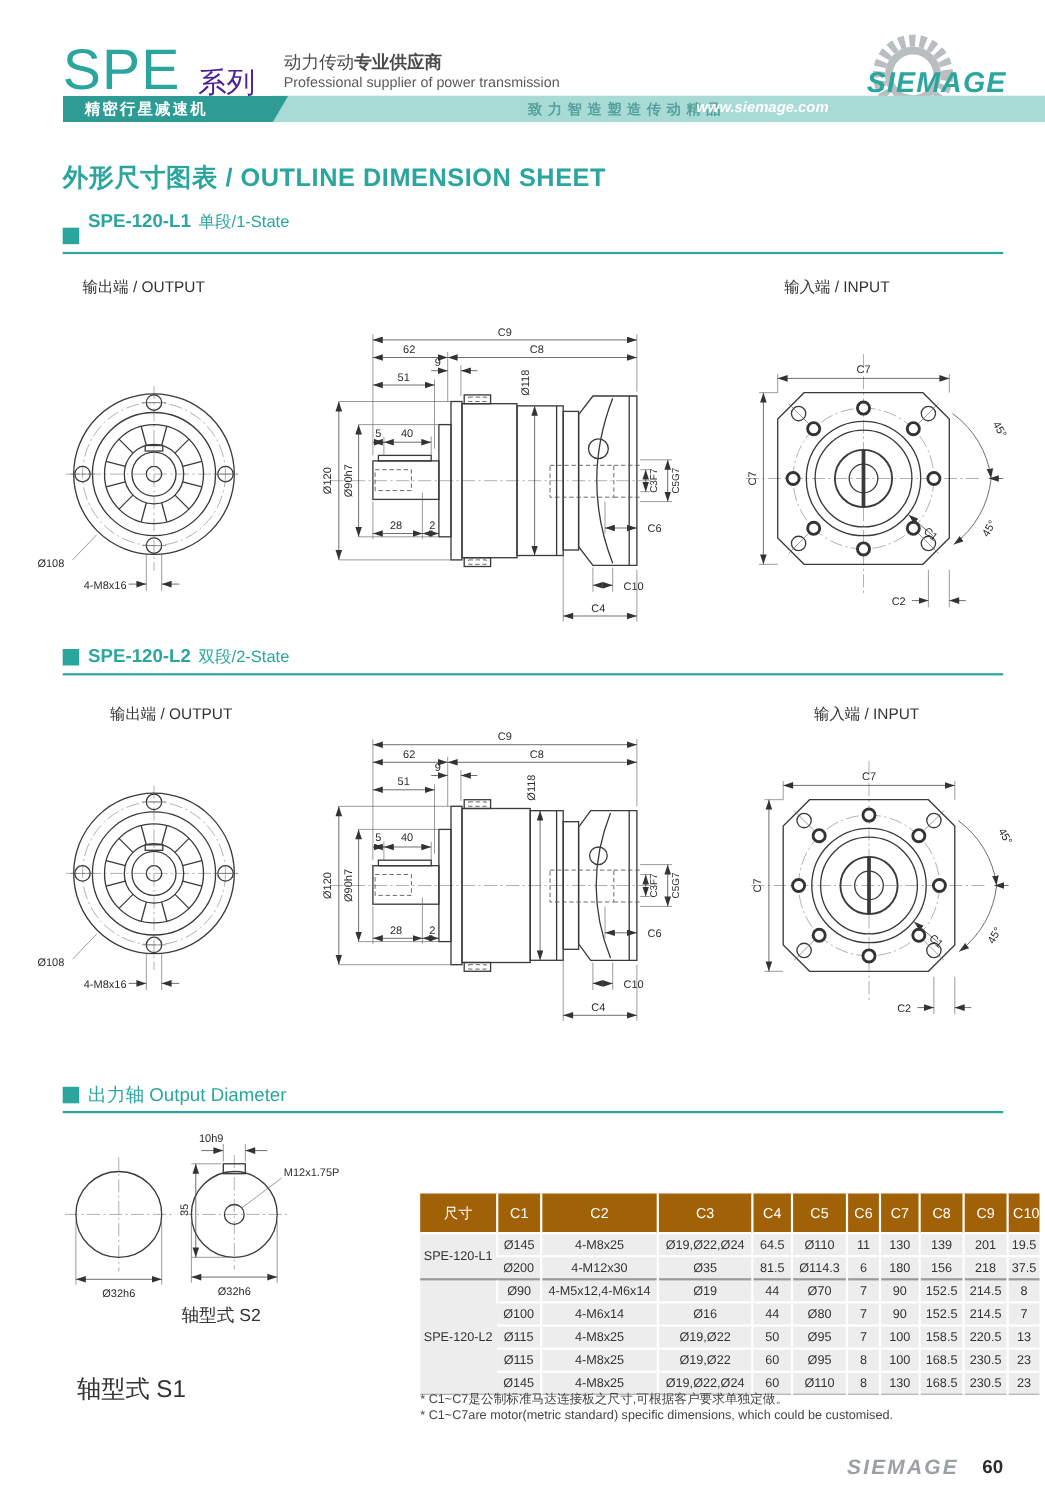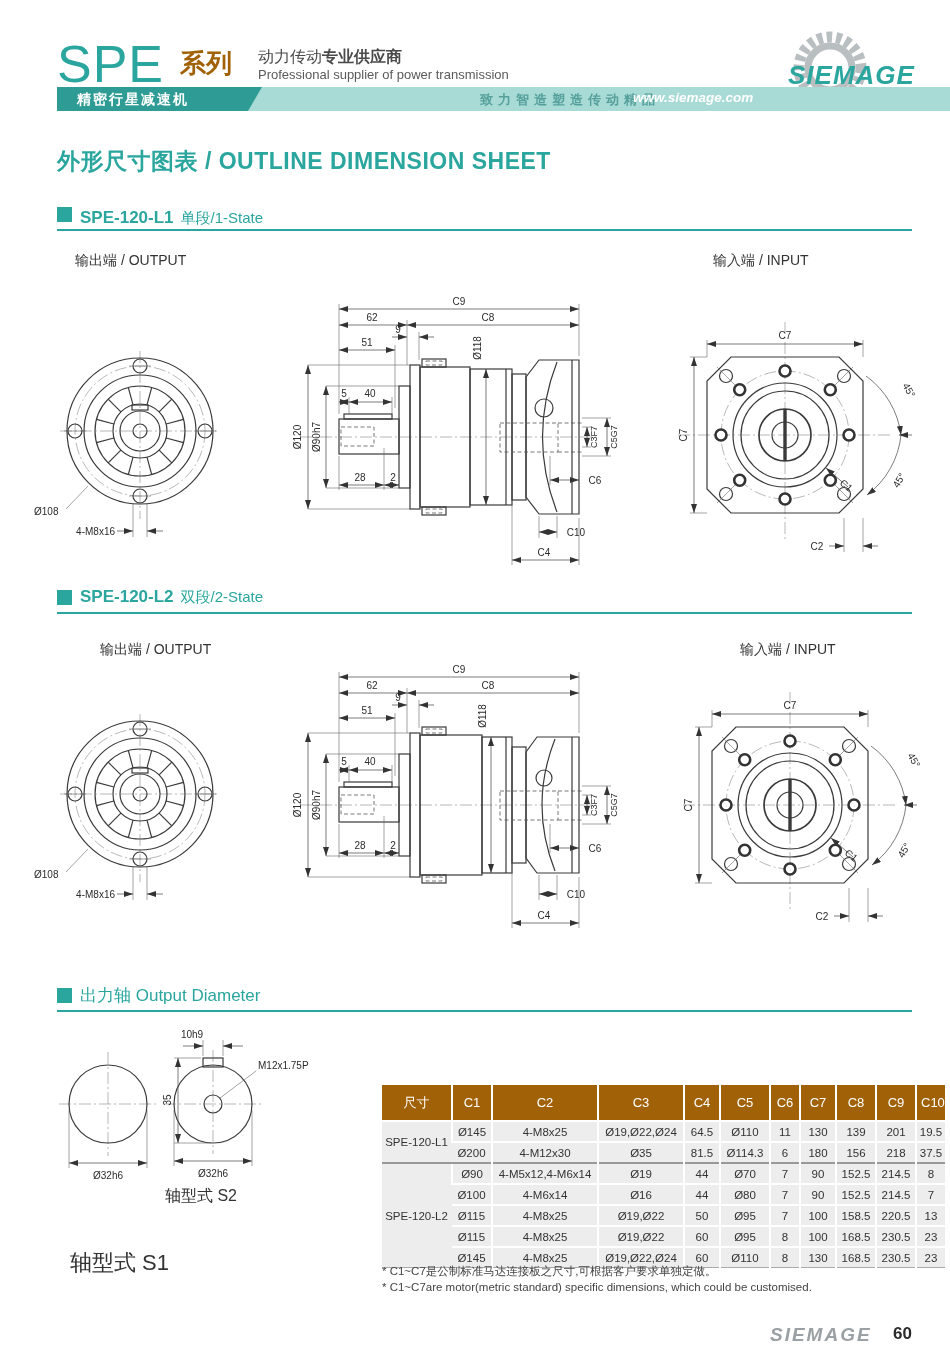--- a/index.html
+++ b/index.html
@@ -1,20 +1,20 @@
 <!DOCTYPE html>
 <html><head>
 <meta charset="utf-8">
 <style>
   html,body{margin:0;padding:0;background:#fff;}
   body{width:950px;height:1363px;position:relative;font-family:"Liberation Sans",sans-serif;overflow:hidden;}
   .abs{position:absolute;}
   
   .spe{left:57px;top:38px;font-size:52px;font-weight:normal;color:#2AA69E;letter-spacing:1px;line-height:1;}
-  .spe-suffix{left:180px;top:46px;font-size:26px;color:#a16207;font-weight:bold;}
+  .spe-suffix{left:180px;top:58px;font-size:26px;color:#4c1d95;font-weight:normal;}
   .tagline{left:258px;top:47px;color:#4a4a4a;font-size:16px;}
   .tagline b{font-weight:bold;}
   .tagline-en{left:258px;top:67px;color:#5a5a5a;font-size:13px;}
   .banner-dark{left:57px;top:87px;width:205px;height:24px;background:#2E9C94;color:#fff;font-weight:bold;
     font-size:14px;line-height:24px;padding-left:20px;box-sizing:border-box;
     clip-path:polygon(0 0,100% 0,calc(100% - 14px) 100%,0 100%);z-index:2;letter-spacing:2px;}
   .banner-light{left:248px;top:87px;width:702px;height:24px;background:#A8DAD6;z-index:1;}
   .banner-slogan{left:232px;top:4px;position:absolute;color:#55A09B;font-size:13px;letter-spacing:5px;font-weight:bold;}
   .banner-url{left:385px;top:3px;position:absolute;color:#fff;font-size:13.5px;font-weight:bold;font-style:italic;}
   .logo{left:772px;top:26px;}
@@ -80,21 +80,21 @@
       <rect x="0" y="76" width="8" height="8" fill="#a8dad6"></rect>
       <rect x="16" y="78" width="6" height="6" fill="#8fd0ca"></rect>
     </g>
     <text x="16" y="58" font-size="26" font-weight="bold" font-style="italic" fill="#2AA69E" letter-spacing="1">SIEMAGE</text>
     <text x="98" y="79" font-size="18" font-weight="bold" font-style="italic" fill="#2AA69E" letter-spacing="3">西馬格</text>
   </svg>
 
   <div class="abs page-title">外形尺寸图表 / OUTLINE DIMENSION SHEET</div>
 
   <div class="abs sec-square" style="left:57px;top:207px;"></div>
-  <div class="abs sec-title" style="left:80px;top:208px;text-align:center;">
+  <div class="abs sec-title" style="left:80px;top:191px;text-align:center;">
     <b>SPE-120-L1</b><span>单段/1-State</span>
   </div>
   <div class="abs sec-rule" style="top:229px;"></div>
 
   <div class="abs draw-label" style="left:75px;top:252px;">输出端 / OUTPUT</div>
   <div class="abs draw-label" style="left:713px;top:252px;">输入端 / INPUT</div>
 
   <svg class="abs" style="left:28px;top:345px;" width="275" height="205" viewBox="0 0 275 205">
     <g>
       <line class="cl" x1="112" y1="6" x2="112" y2="174"></line>

